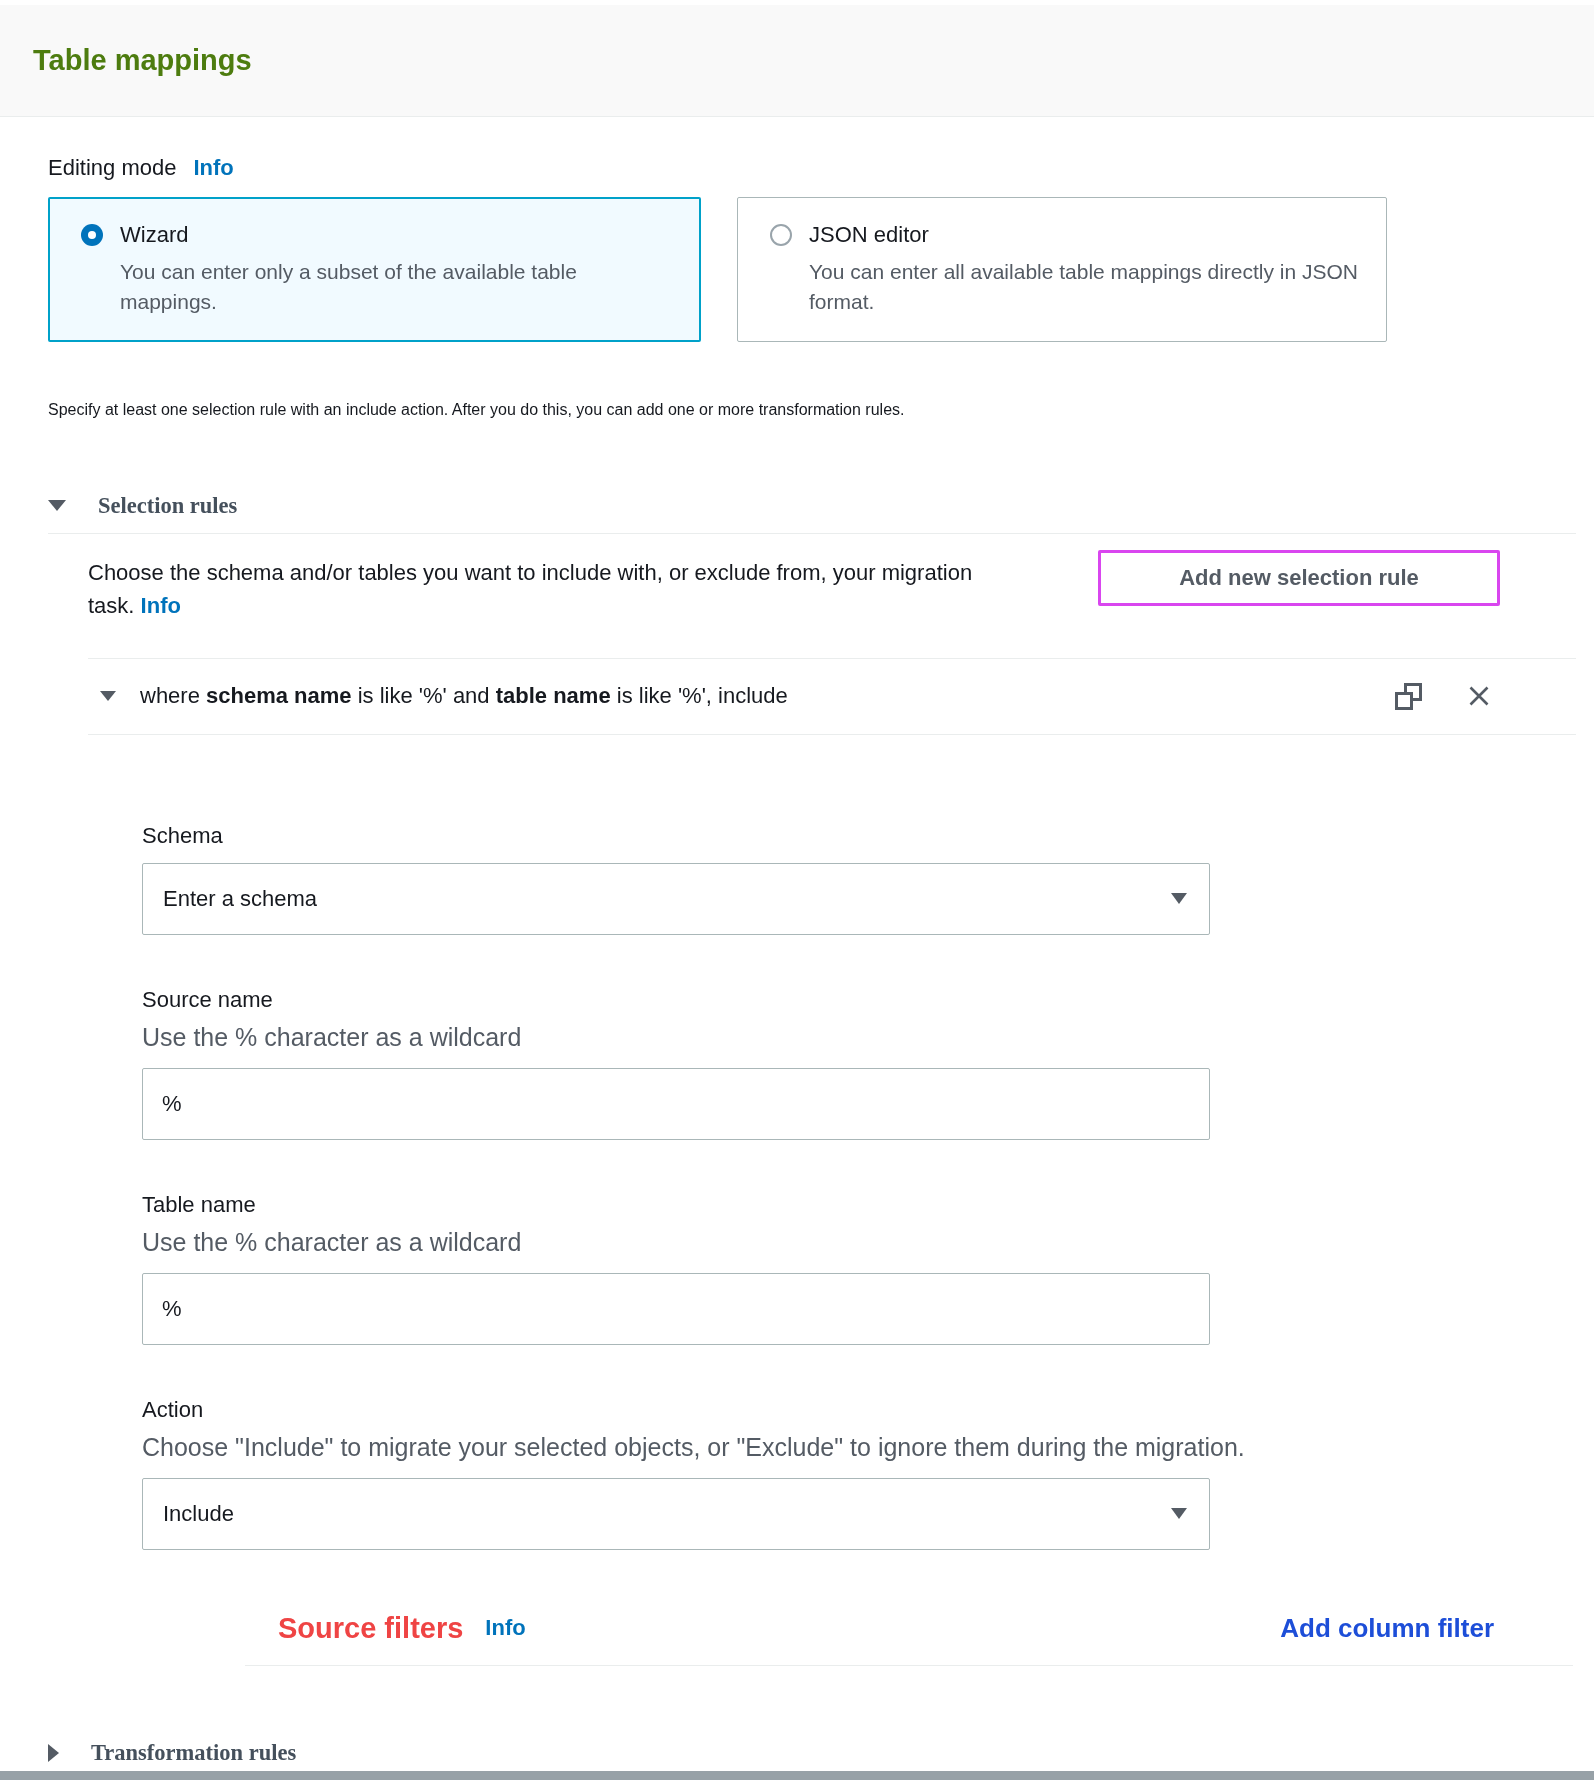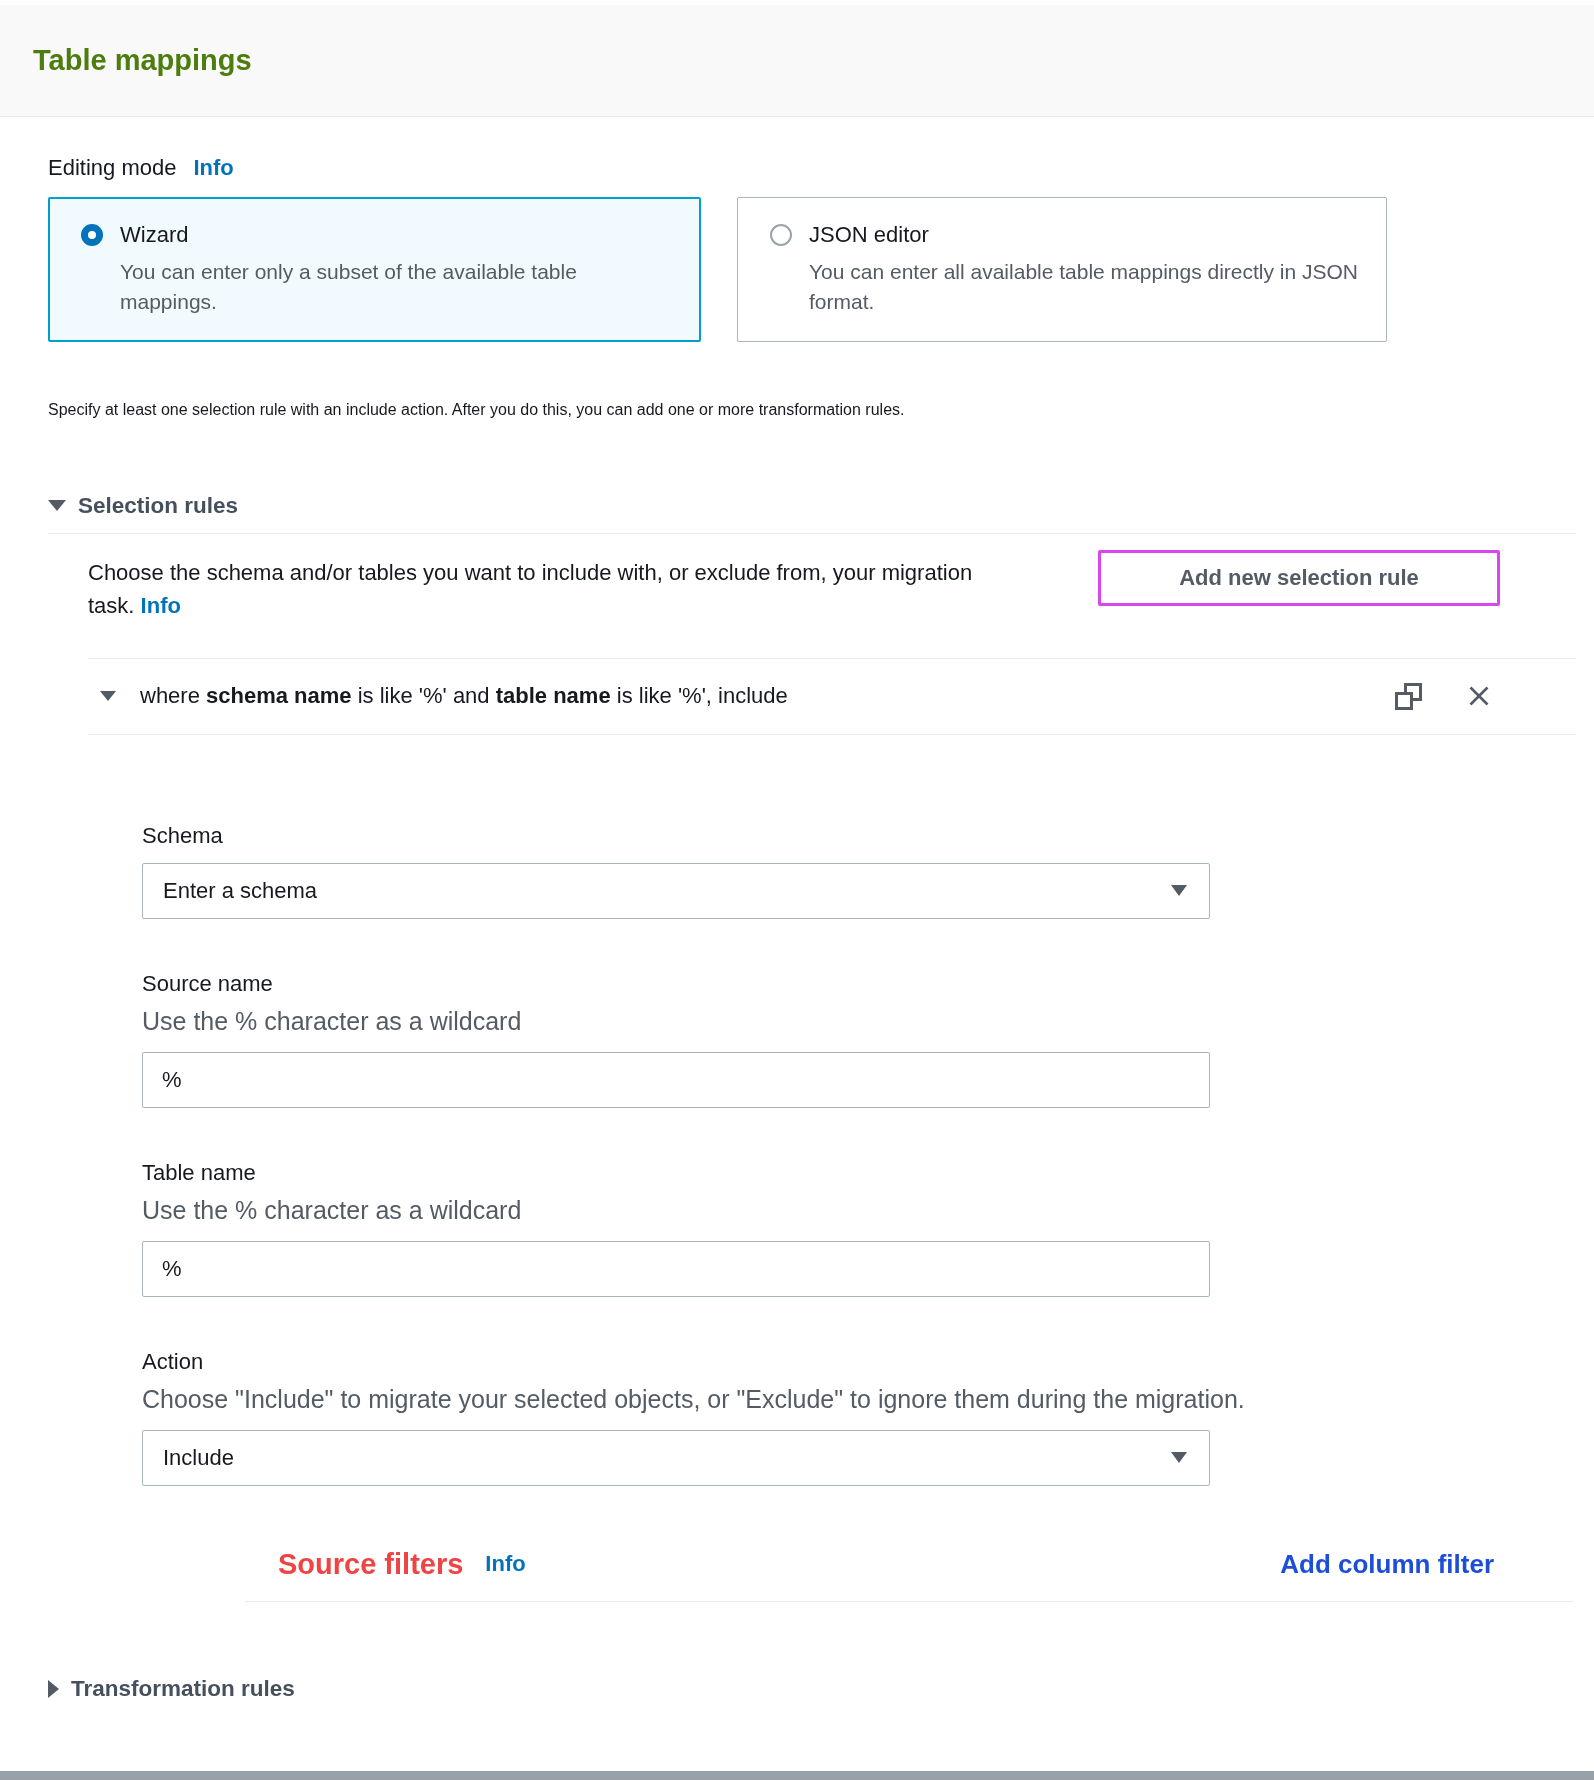--- a/index.html
+++ b/index.html
@@ -31,21 +31,21 @@
     width:22px; height:22px; box-sizing:border-box; border-radius:50%;
     border:2px solid #99a4ab; background:#ffffff; flex:none; position:relative; cursor:pointer;
   }
   .radio.checked { border:none; background:#0073bb; }
   .radio.checked .dot { position:absolute; left:7px; top:7px; width:8px; height:8px; border-radius:50%; background:#ffffff; }
   .card-title { font-size:22px; color:#16191f; }
   .card-desc { margin:9px 0 0 39px; font-size:21px; line-height:1.42; color:#545b64; max-width:551px; }
 
   .intro { margin:56px 0 0; font-size:16px; line-height:1.55; max-width:1365px; color:#16191f; }
 
-  .section-header { margin-top:70px; display:flex; align-items:center; gap:12px; cursor:pointer; }
+  .section-header { margin-top:70px; display:flex; align-items:center; gap:32px; cursor:pointer;font-family:Liberation Serif, serif; }
   .section-header.collapsed { margin-top:74px; }
   .section-title { font-size:22.5px; font-weight:700; color:#45505c; }
   .caret-down { width:0; height:0; border-left:9px solid transparent; border-right:9px solid transparent; border-top:11px solid #545b64; }
   .caret-right { width:0; height:0; border-top:9px solid transparent; border-bottom:9px solid transparent; border-left:11px solid #545b64; }
 
   .divider { height:1px; background:#eaeded; }
   .divider.bleed { margin-right:-30px; }
   .section-divider { margin-top:14px; }
 
   .section-body { margin-left:40px; }
@@ -66,21 +66,21 @@
   .where-icons { margin-left:auto; margin-right:54px; display:flex; align-items:center; gap:44px; }
   .copy-icon { position:relative; width:27px; height:27px; display:inline-block; cursor:pointer; }
   .copy-icon .back  { position:absolute; top:0; right:0; width:12px; height:12px; border:3px solid #545b64; }
   .copy-icon .front { position:absolute; bottom:0; left:0; width:12px; height:12px; border:3px solid #545b64; background:#ffffff; }
   .x-icon { cursor:pointer; display:block; }
 
   .rule-form { margin:88px 0 0 54px; }
   .field-label { font-size:22px; color:#16191f; margin-bottom:14px; }
   .field-hint { font-size:25px; color:#545b64; margin:-4px 0 16px; }
   .control {
-    box-sizing:border-box; width:1068px; height:56px; background:#ffffff;
+    box-sizing:border-box; width:1068px; height:72px; background:#ffffff;
     border:1px solid #aab7b8; border-radius:2px; font-family:"Liberation Sans", sans-serif;
     font-size:22px; color:#16191f;
   }
   .select { display:flex; align-items:center; padding:0 22px 0 20px; cursor:pointer; }
   .select-caret { margin-left:auto; width:0; height:0; border-left:8px solid transparent; border-right:8px solid transparent; border-top:11px solid #545b64; }
   input.control { padding:0 19px; }
   .field { margin-top:52px; }
   .field.first { margin-top:0; }
 
   .source-filters { margin:62px 0 0 136px; }

